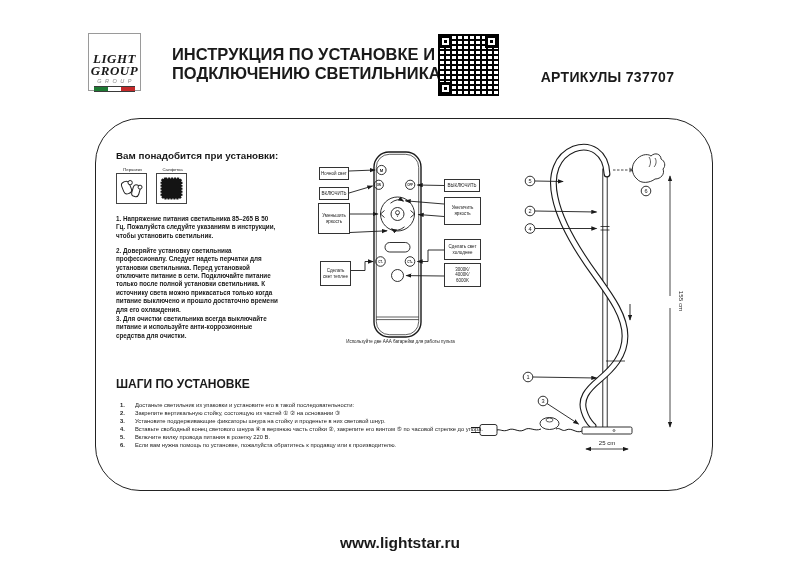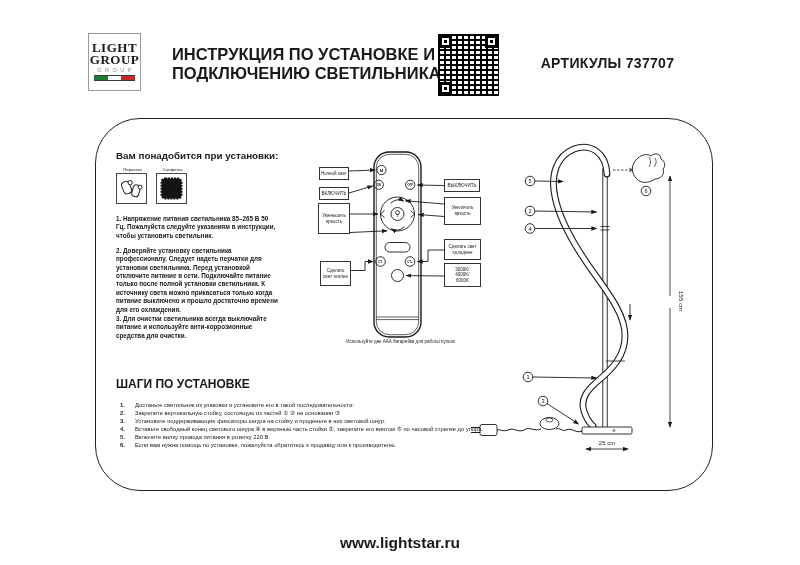--- a/index.html
+++ b/index.html
@@ -2,34 +2,34 @@
 <html><head>
 <meta charset="utf-8">
 <style>
   html,body{margin:0;padding:0;background:#fff;}
   .page{position:relative;width:800px;height:565px;background:#fff;overflow:hidden;
         font-family:"Liberation Sans",sans-serif;color:#1a1a1a;}
   .abs{position:absolute;}
 
   
   .logo{left:88px;top:33px;width:53px;height:58px;border:1px solid #9a9a9a;
-        text-align:center;padding-top:8px;box-sizing:border-box;background:#fff;}
+        text-align:center;padding-top:19px;box-sizing:border-box;background:#fff;font-style:italic;}
   .logo-l1,.logo-l2{font-family:"Liberation Serif",serif;font-weight:bold;font-size:13px;line-height:12px;letter-spacing:.5px;}
   .logo-l3{font-size:5.5px;letter-spacing:3.5px;color:#8a8a8a;margin-top:1px;margin-left:3px;}
   .logo-flag{display:flex;height:4px;margin:2px 5px 0 5px;border-top:1px solid #3a3a3a;border-bottom:1px solid #3a3a3a;}
   .logo-flag span{flex:1;}
   .doc-title{left:172px;top:45px;width:285px;font-size:16.5px;font-weight:bold;line-height:1.17;white-space:pre-line;}
   .qr{left:438px;top:34px;width:61px;height:62px;background:
       repeating-linear-gradient(0deg,#000 0 2px,transparent 2px 5px),
       repeating-linear-gradient(90deg,#000 0 2px,#fff 2px 6px);}
   .qr-finder{position:absolute;width:13px;height:13px;border:3px solid #000;background:#fff;box-sizing:border-box;}
   .qr-dot{position:absolute;left:2px;top:2px;width:3px;height:3px;background:#000;}
   .series-block{left:520px;top:49px;width:175px;text-align:center;}
   .series{font-size:12px;font-weight:bold;}
-  .articles{font-size:14px;font-weight:bold;margin-top:6px;letter-spacing:.3px;}
+  .articles{font-size:14px;font-weight:bold;margin-top:20px;letter-spacing:.3px;}
 
   
   .panel-border{left:95px;top:118px;width:616px;height:371px;border:1.5px solid #222;border-radius:45px;}
   .svg-layer{left:0;top:0;width:800px;height:565px;z-index:1;}
   svg text{font-family:"Liberation Sans",sans-serif;fill:#1a1a1a;}
 
   .needed-title{left:116px;top:150px;font-size:9.8px;font-weight:bold;z-index:2;}
   .supplies{left:116px;top:167px;display:flex;gap:7px;z-index:2;}
   .supply{width:33px;text-align:center;}
   .supply-label{font-size:4.3px;margin-bottom:1px;}

